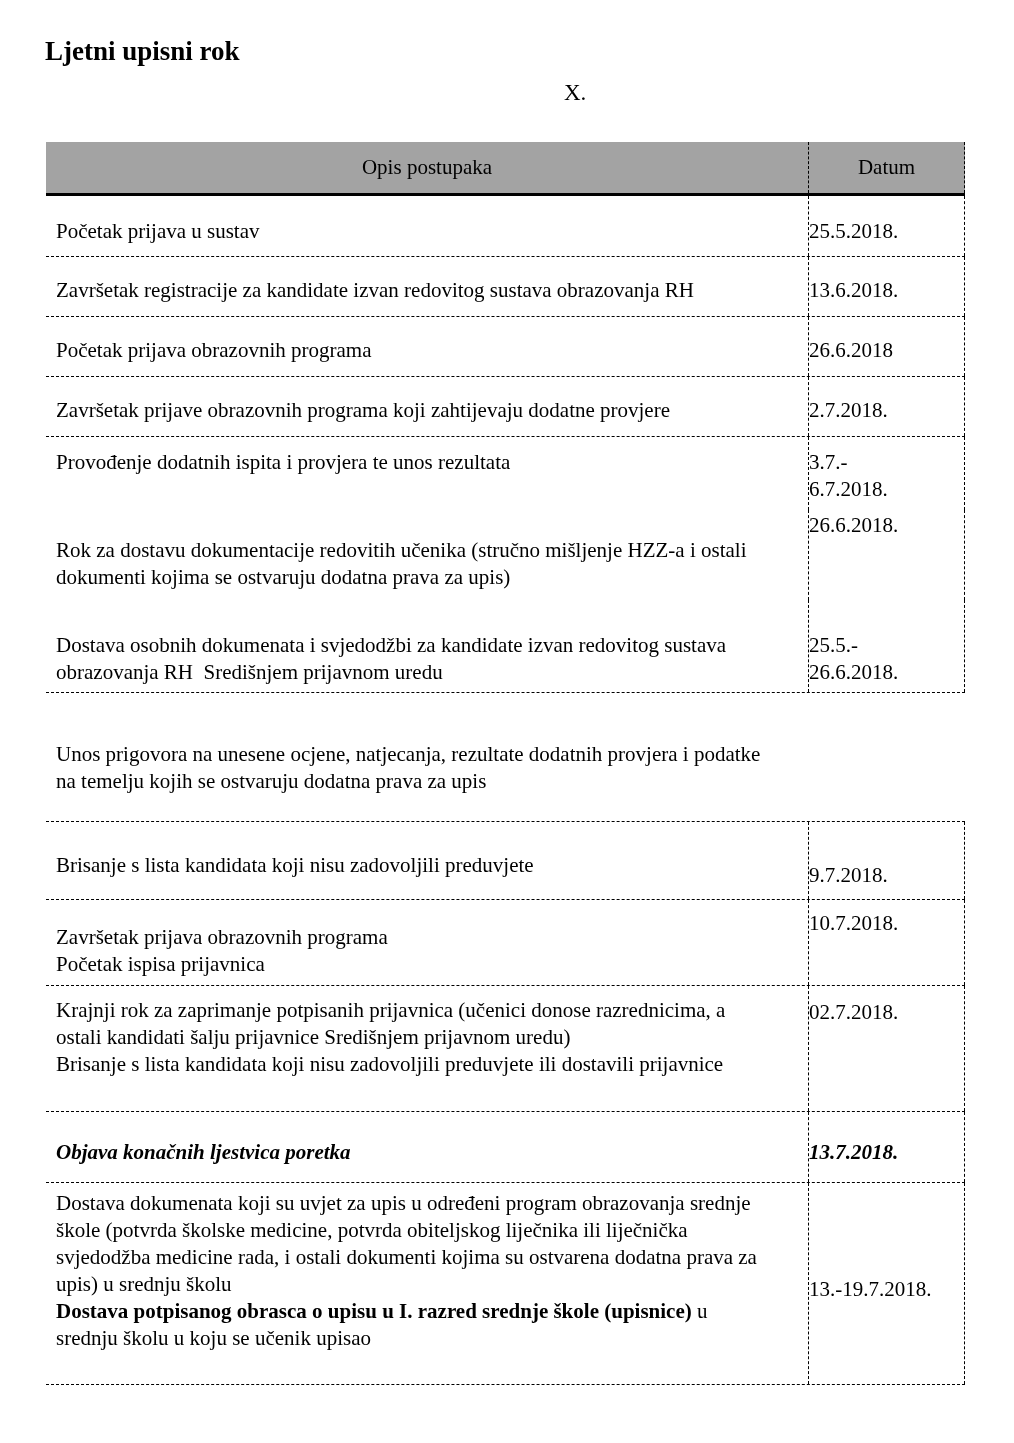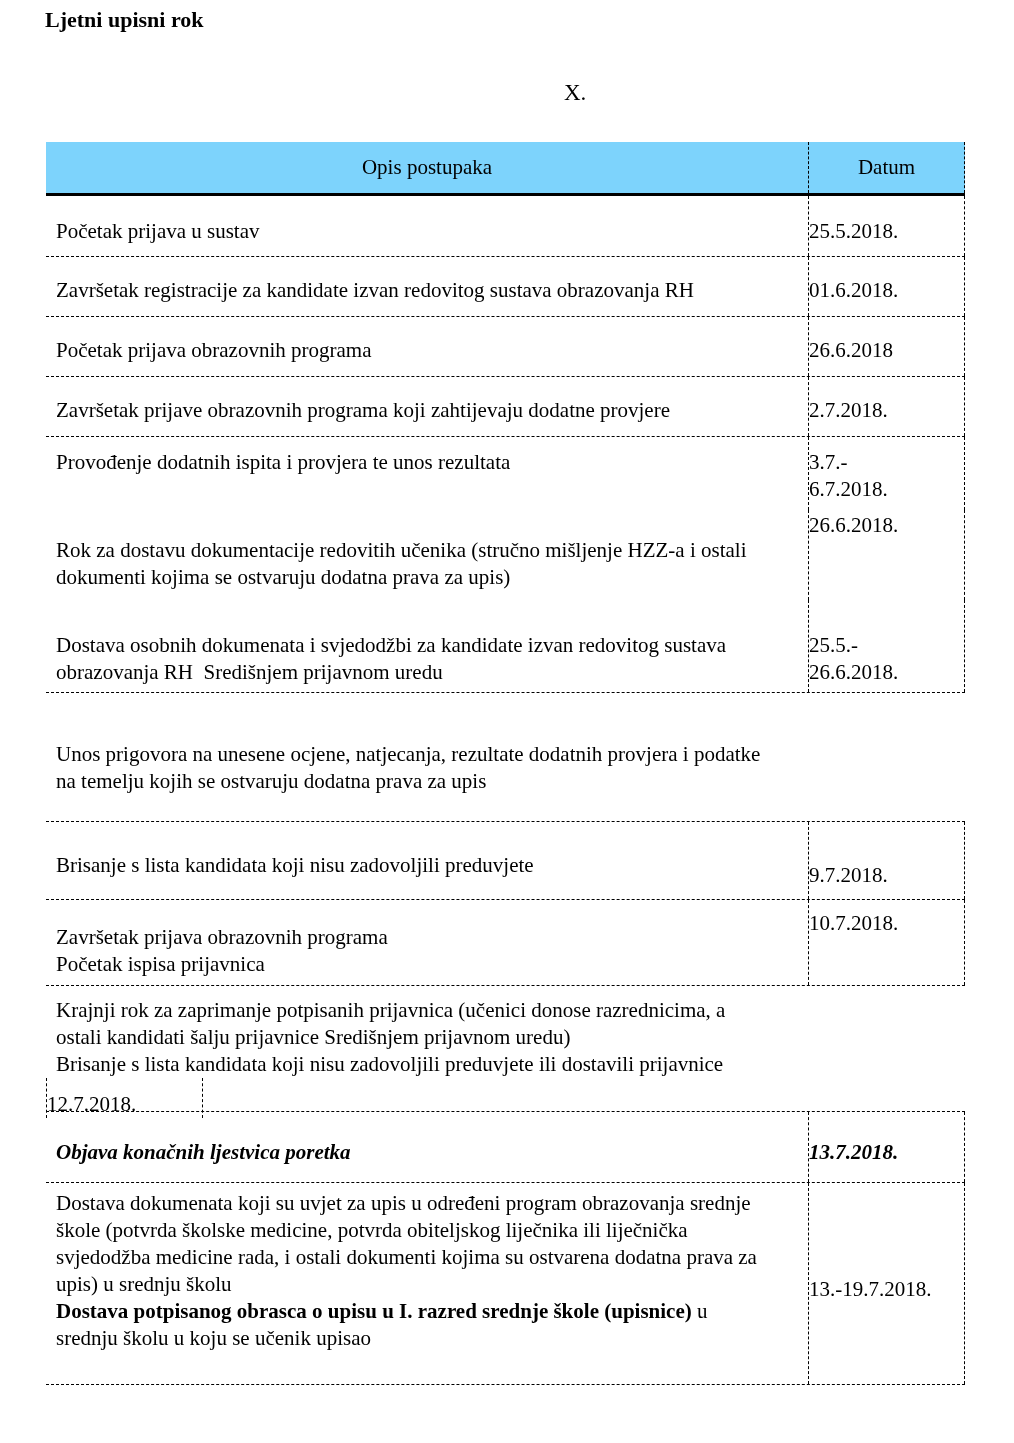--- a/index.html
+++ b/index.html
@@ -2,22 +2,22 @@
 <html><head>
 <meta charset="utf-8">
 <style>
   html,body{margin:0;padding:0;}
   body{
     width:1014px;height:1443px;background:#ffffff;color:#000;
     font-family:"Liberation Serif","DejaVu Serif",serif;
     position:relative;overflow:hidden;
   }
   .doc-title{
-    position:absolute;left:45px;top:7px;
-    font-size:22px;font-weight:bold;white-space:pre;
+    position:absolute;left:45px;top:36px;
+    font-size:27px;font-weight:bold;white-space:pre;
   }
   .section-marker{
     position:absolute;left:564px;top:80px;
     font-size:23px;
   }
   .sched-table{
     position:absolute;left:46px;top:142px;width:919px;
     font-size:21px;line-height:27px;
   }
   .row{display:flex;box-sizing:border-box;width:919px;}
@@ -27,39 +27,39 @@
     padding-left:10px;padding-right:2px;
     white-space:pre-line;
   }
   .cdt{ 
     width:157px;box-sizing:border-box;
     border-left:1px dashed #000;border-right:1px dashed #000;
     padding-right:11px;
     white-space:pre-line;
   }
   .row.header{
-    height:54px;background:#7dd3fc;border-bottom:3px solid #000;
+    height:54px;background:#a3a3a3;border-bottom:3px solid #000;
   }
   .row.header .cd,.row.header .cdt{
     display:flex;align-items:center;justify-content:center;
     padding:0;white-space:normal;
   }
   .bold{font-weight:bold;}
   
   .r1 {height:61px;}  .r1 .cd{padding-top:22px;}  .r1 .cdt{padding-top:22px;}
   .r2 {height:60px;}  .r2 .cd{padding-top:20px;}  .r2 .cdt{padding-top:20px;}
   .r3 {height:60px;}  .r3 .cd{padding-top:20px;}  .r3 .cdt{padding-top:20px;}
   .r4 {height:60px;}  .r4 .cd{padding-top:20px;}  .r4 .cdt{padding-top:20px;}
   .r5a{height:73px;}  .r5a .cd{padding-top:12px;} .r5a .cdt{padding-top:12px;}
   .r5b{height:90px;}  .r5b .cd{padding-top:27px;} .r5b .cdt{padding-top:2px;}
   .r5c{height:93px;}  .r5c .cd{padding-top:32px;} .r5c .cdt{padding-top:32px;}
   .r6 {height:129px;} .r6 .cd{padding-top:48px;}  .r6 .cdt{padding-top:19px;}
   .r7 {height:78px;}  .r7 .cd{padding-top:30px;}  .r7 .cdt{padding-top:40px;}
   .r8 {height:86px;}  .r8 .cd{padding-top:24px;}  .r8 .cdt{padding-top:10px;}
-  .r9 {height:126px;flex-direction:column;} .r9 .cd{padding-top:11px;}  .r9 .cdt{padding-top:13px;}
+  .r9 {height:126px;} .r9 .cd{padding-top:11px;}  .r9 .cdt{padding-top:13px;}
   .r10{height:71px;font-style:italic;}  .r10 .cd{padding-top:27px;} .r10 .cdt{padding-top:27px;}
   .r11{height:202px;} .r11 .cd{padding-top:7px;}  .r11 .cdt{padding-top:93px;}
 </style>
 </head>
 <body>
 
 <div class="doc-title">Ljetni upisni rok</div>
 <div class="section-marker">X.</div>
 
 <div class="sched-table">
@@ -69,21 +69,21 @@
     <div class="cdt">Datum</div>
   </div>
 
   <div class="row r1 rb">
     <div class="cd">Početak prijava u sustav</div>
     <div class="cdt">25.5.2018.</div>
   </div>
 
   <div class="row r2 rb">
     <div class="cd">Završetak registracije za kandidate izvan redovitog sustava obrazovanja RH</div>
-    <div class="cdt">01.6.2018.</div>
+    <div class="cdt">13.6.2018.</div>
   </div>
 
   <div class="row r3 rb">
     <div class="cd">Početak prijava obrazovnih programa</div>
     <div class="cdt">26.6.2018</div>
   </div>
 
   <div class="row r4 rb">
     <div class="cd">Završetak prijave obrazovnih programa koji zahtijevaju dodatne provjere</div>
     <div class="cdt">2.7.2018.</div>
@@ -121,21 +121,21 @@
   <div class="row r8 rb">
     <div class="cd">Završetak prijava obrazovnih programa
 Početak ispisa prijavnica</div>
     <div class="cdt">10.7.2018.</div>
   </div>
 
   <div class="row r9 rb">
     <div class="cd">Krajnji rok za zaprimanje potpisanih prijavnica (učenici donose razrednicima, a
 ostali kandidati šalju prijavnice Središnjem prijavnom uredu)
 Brisanje s lista kandidata koji nisu zadovoljili preduvjete ili dostavili prijavnice</div>
-    <div class="cdt">12.7.2018.</div>
+    <div class="cdt">02.7.2018.</div>
   </div>
 
   <div class="row r10 rb">
     <div class="cd bold">Objava konačnih ljestvica poretka</div>
     <div class="cdt bold">13.7.2018.</div>
   </div>
 
   <div class="row r11 rb">
     <div class="cd"><span>Dostava dokumenata koji su uvjet za upis u određeni program obrazovanja srednje
 škole (potvrda školske medicine, potvrda obiteljskog liječnika ili liječnička

